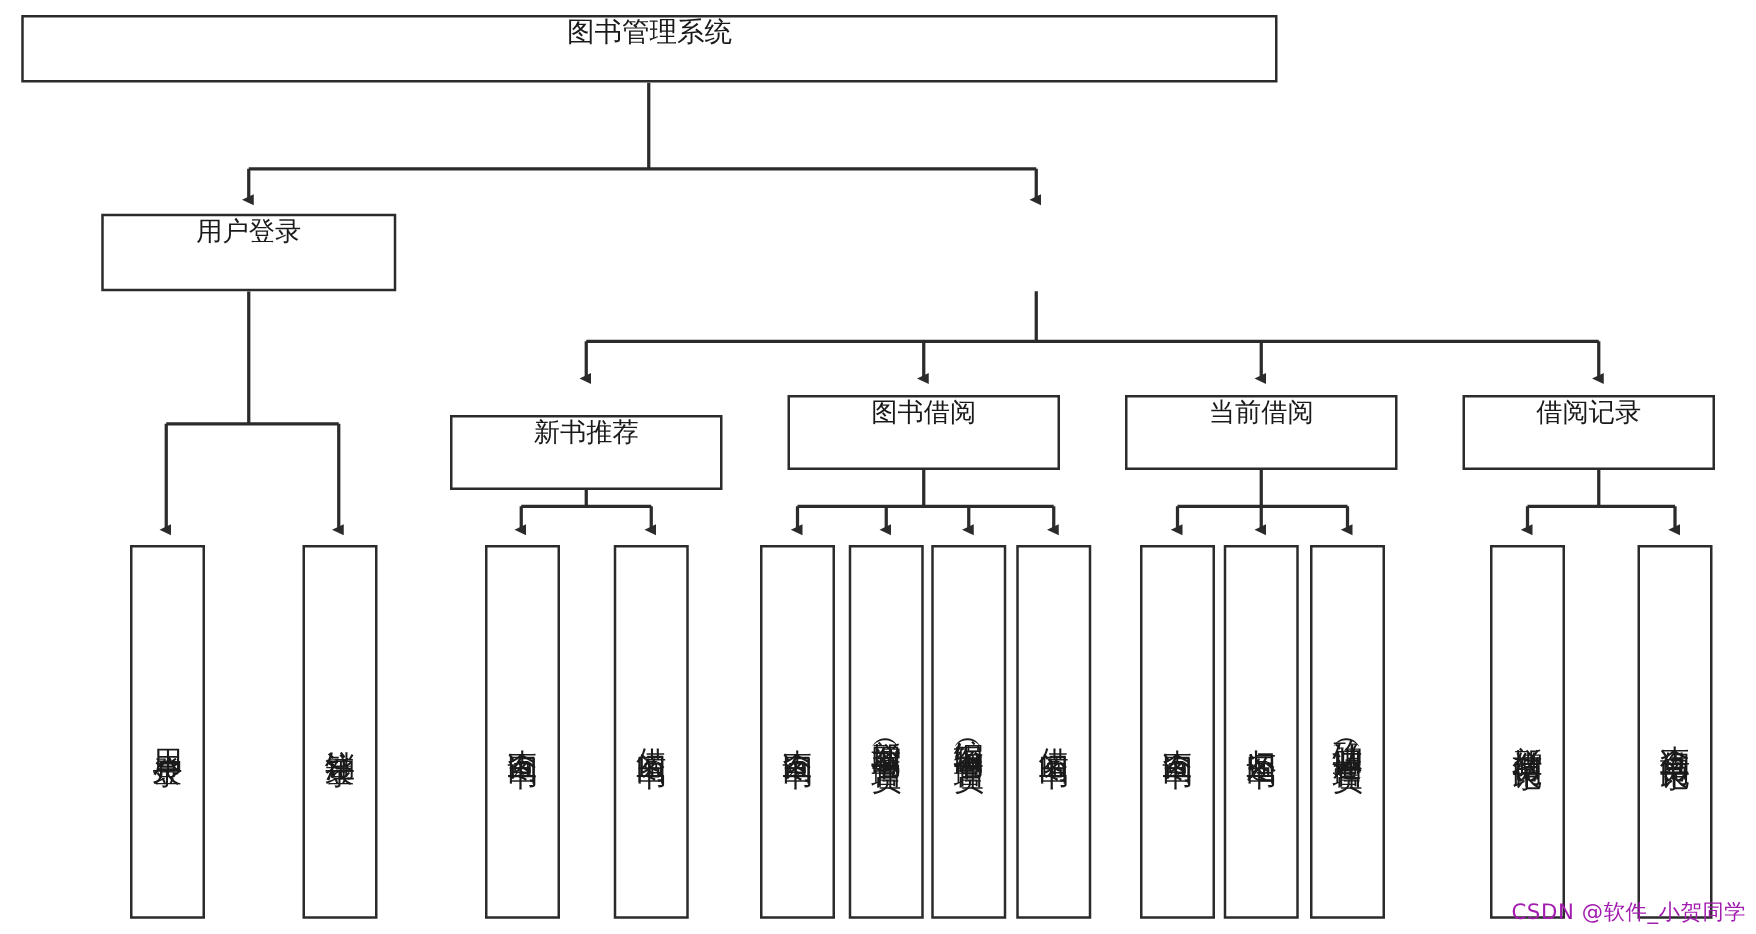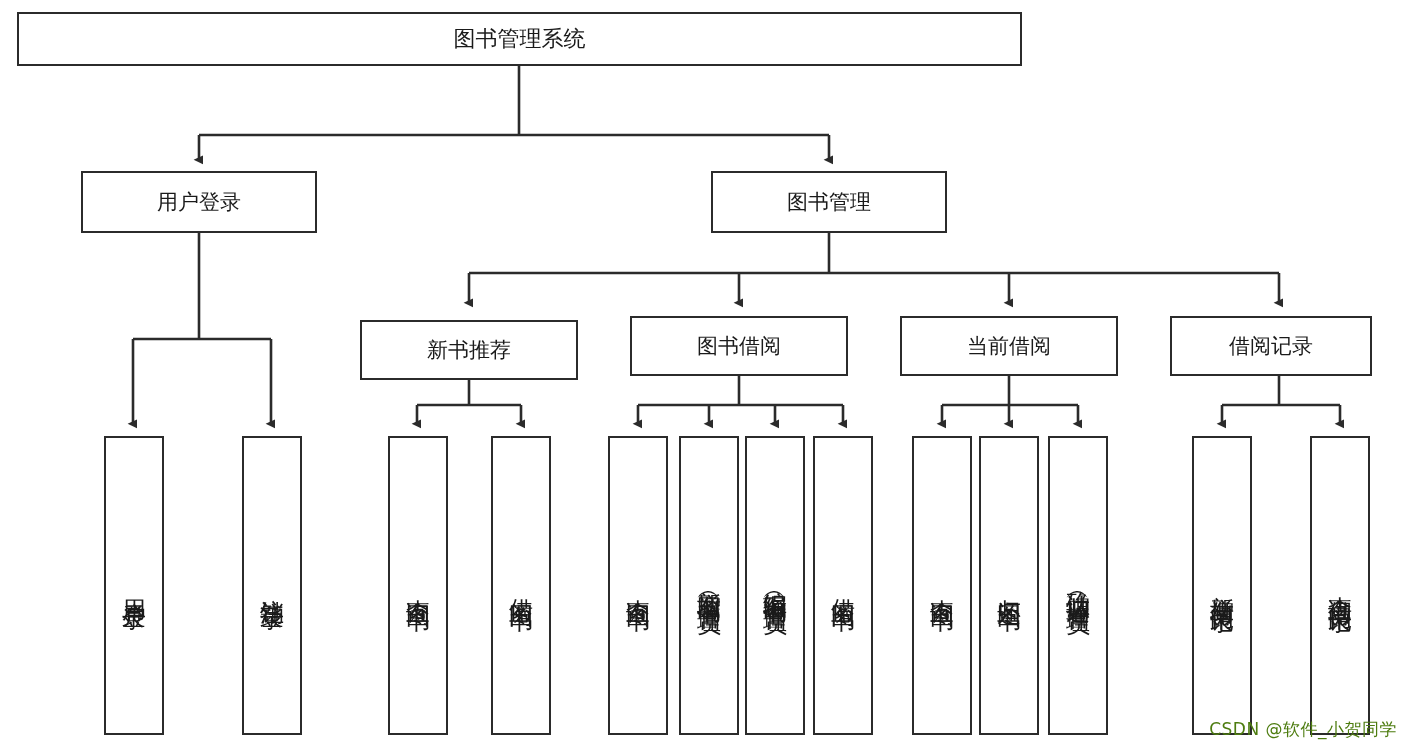--- a/index.html
+++ b/index.html
@@ -25,21 +25,21 @@
     width: 1405px;
     height: 747px;
     pointer-events: none;
   }
   .node {
     position: absolute;
     box-sizing: border-box;
     border: 2px solid #2b2b2b;
     background: #ffffff;
     display: flex;
-    align-items: center;
+    align-items: flex-start;
     justify-content: center;
     color: #1a1a1a;
   }
   .node-label {
     display: block;
     text-align: center;
     line-height: 1.18;
     white-space: nowrap;
   }
   
@@ -60,21 +60,21 @@
     font-size: 24px;
     letter-spacing: 3px;
     line-height: 1;
     white-space: nowrap;
   }
   #watermark {
     position: absolute;
     right: 8px;
     bottom: 6px;
     font-size: 17px;
-    color: #4d7c0f;
+    color: #a21caf;
     letter-spacing: 0.5px;
     white-space: nowrap;
     user-select: none;
   }
 </style>
 </head>
 <body>
 
 <div id="diagram-root">
 
@@ -132,25 +132,22 @@
   </svg>
 
   <div class="node horiz root" style="left:17px; top:12px; width:1005px; height:54px;">
     <span class="node-label">图书管理系统</span>
   </div>
 
   <div class="node horiz" style="left:81px; top:171px; width:236px; height:62px;">
     <span class="node-label">用户登录</span>
   </div>
 
-  <div class="node horiz" style="left:711px; top:171px; width:236px; height:62px;">
-    <span class="node-label">图书管理</span>
-  </div>
-
-  <div class="node horiz" style="left:360px; top:320px; width:218px; height:60px;">
+
+  <div class="node horiz" style="left:360px; top:332px; width:218px; height:60px;">
     <span class="node-label">新书推荐</span>
   </div>
 
   <div class="node horiz" style="left:900px; top:316px; width:218px; height:60px;">
     <span class="node-label">当前借阅</span>
   </div>
 
   <div class="node horiz" style="left:630px; top:316px; width:218px; height:60px;">
     <span class="node-label">图书借阅</span>
   </div>

